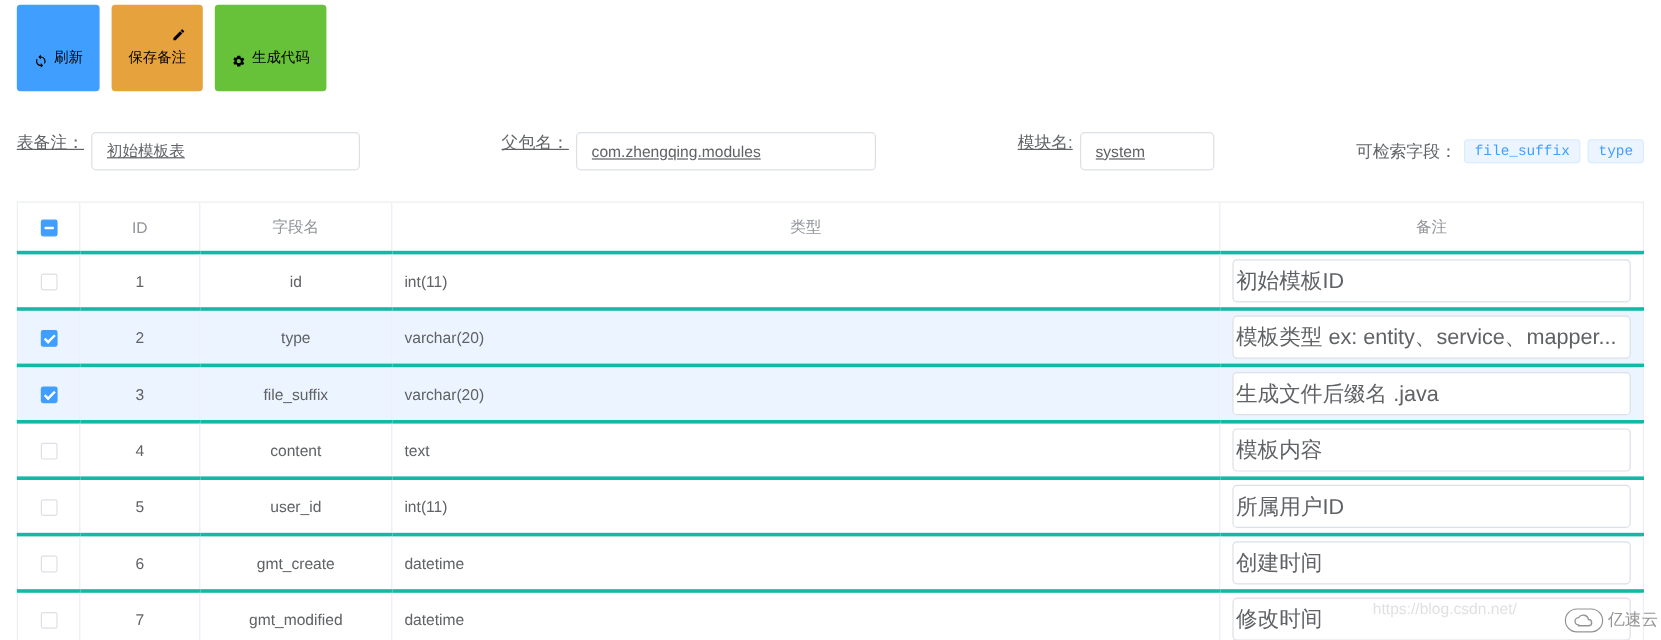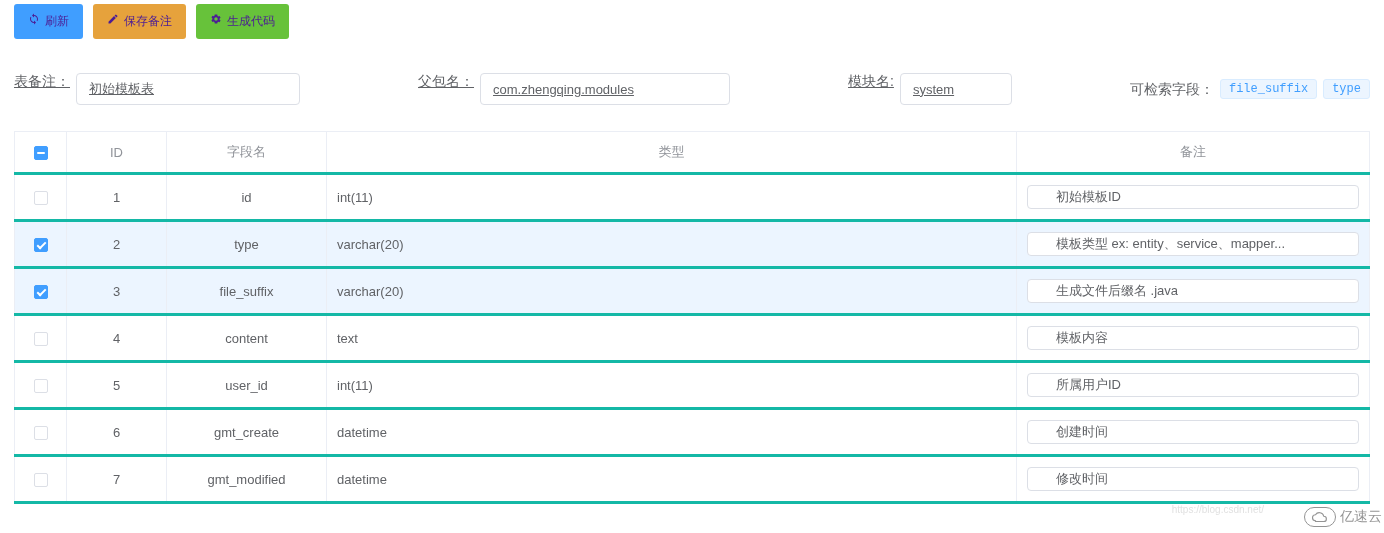--- a/index.html
+++ b/index.html
@@ -11,31 +11,31 @@
       padding: 4px 14px 14px 14px;
       width: 1384px;
     }
     .toolbar {
       display: flex;
       gap: 10px;
       margin-bottom: 34px;
     }
     .btn {
       display: inline-flex;
-      align-items: flex-start;
+      align-items: flex-end;
       gap: 5px;
-      padding: 9px 14px;
+      padding: 19px 14px;
       border: none;
       border-radius: 3px;
-      color: #4c1d95;
+      color: #000000;
       font-size: 12px;
       cursor: pointer;
     }
     .btn-primary { background: #409eff; }
-    .btn-warning { background: #e6a23c; }
+    .btn-warning { background: #e6a23c; flex-direction: column; }
     .btn-success { background: #67c23a; }
     .icon-svg { width: 12px; height: 12px; fill: currentColor; }
     
     .form-row {
       display: flex;
       align-items: center;
       justify-content: space-between;
       margin-bottom: 26px;
     }
     .form-group { display: flex; align-items: flex-start; gap: 6px; text-decoration: underline; }
@@ -125,34 +125,34 @@
     .checkbox.indeterminate::after {
       content: '';
       position: absolute;
       left: 2px; top: 5px;
       width: 8px; height: 2px;
       background: #fff;
       border-radius: 1px;
     }
     .remark-input {
       width: 100%;
-      height: 24px;
-      padding: 0 28px;
+      height: 36px;
+      padding: 0 2px;
       border: 1px solid #dcdfe6;
       border-radius: 4px;
-      font-size: 13px;
+      font-size: 18px;
       color: #606266;
       outline: none;
     }
     .watermark {
       position: absolute;
       right: 120px;
       bottom: 18px;
       color: #ccc;
-      font-size: 10px;
+      font-size: 13px;
       opacity: 0.6;
       pointer-events: none;
     }
     .brand {
       position: absolute;
       right: 2px;
       bottom: 6px;
       color: #888;
       font-size: 14px;
       display: flex;

